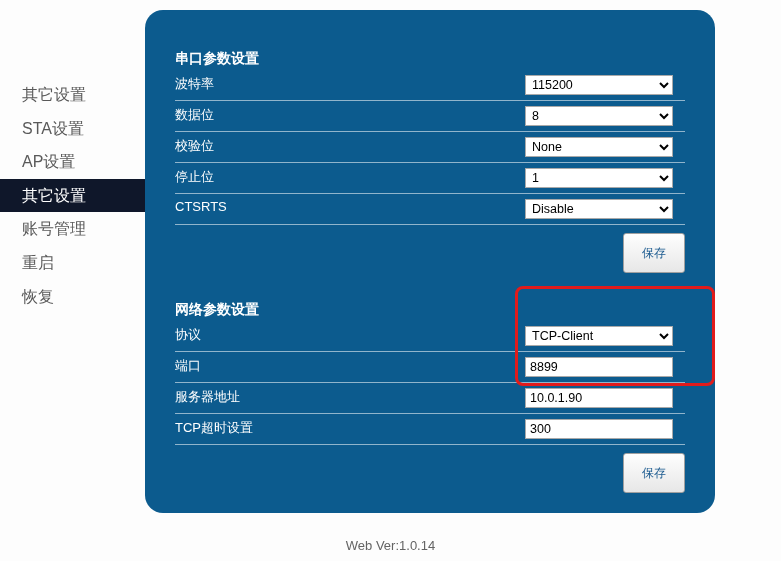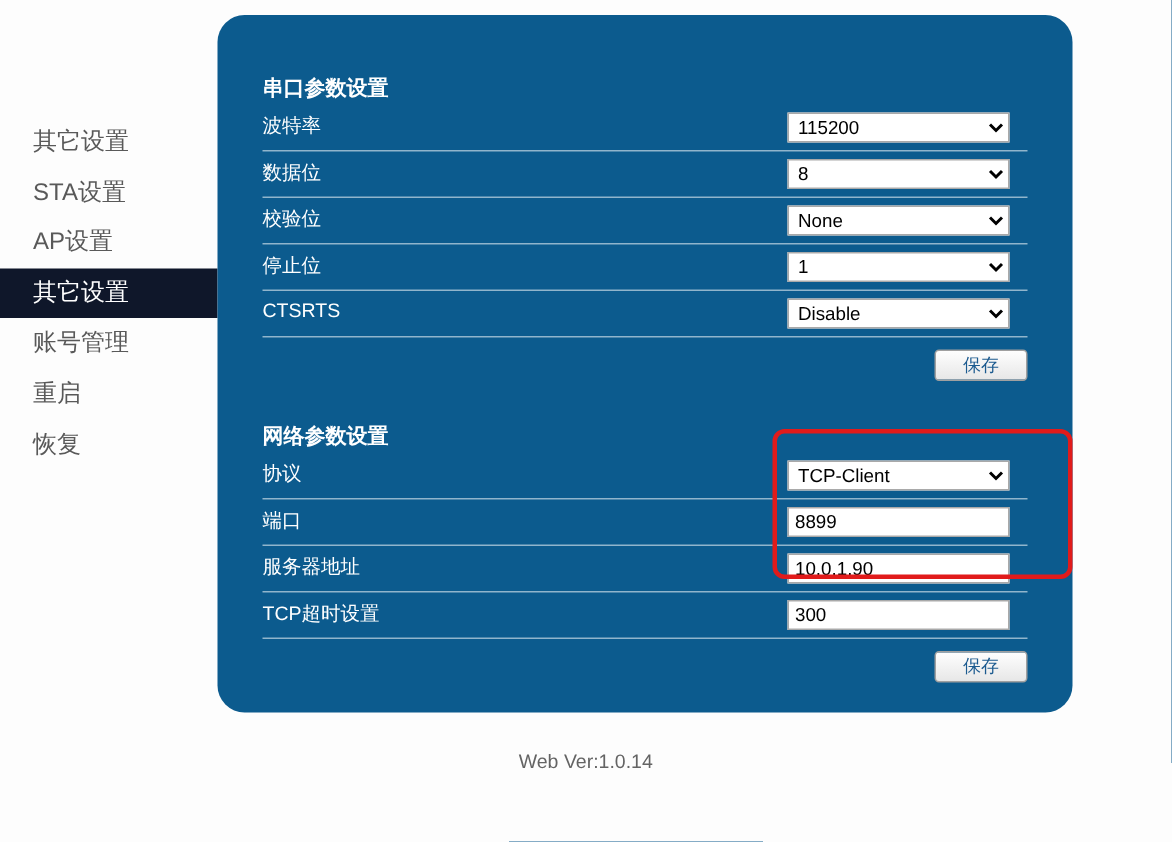--- a/index.html
+++ b/index.html
@@ -70,21 +70,21 @@
   select {
     padding: 0 0 0 2px;
   }
   .btn-row {
     display: flex;
     justify-content: flex-end;
     padding: 8px 0 0 0;
   }
   .btn {
     width: 62px;
-    height: 21px;
+    height: 40px;
     background: linear-gradient(#fefefe,#e7e7e7);
     border: 1px solid #a0a0a0;
     border-radius: 3px;
     font-size: 12px;
     color: #1b5a8f;
     cursor: pointer;
   }
   .gap {
     height: 28px;
   }

